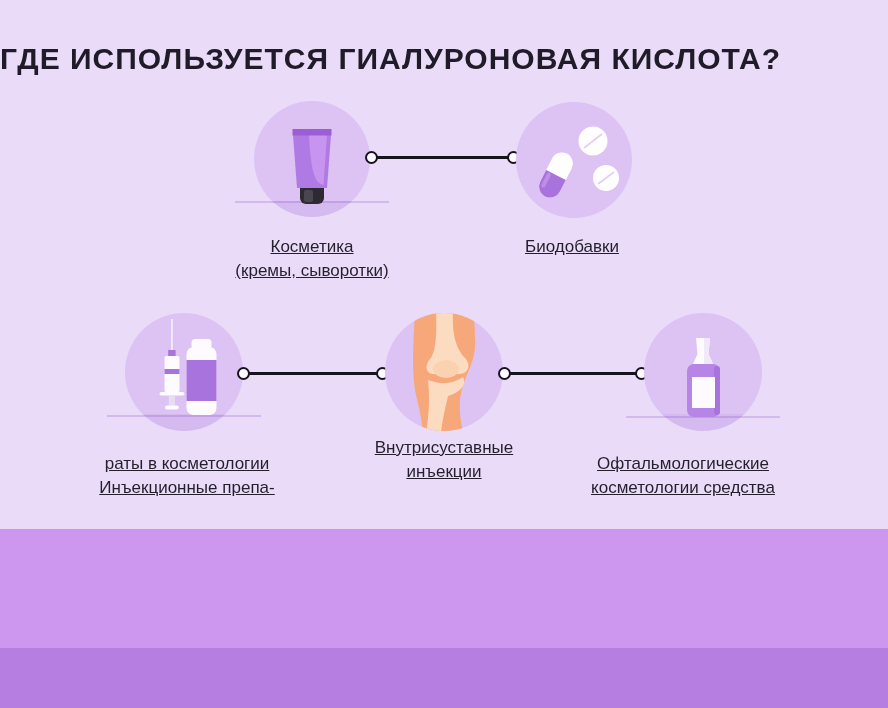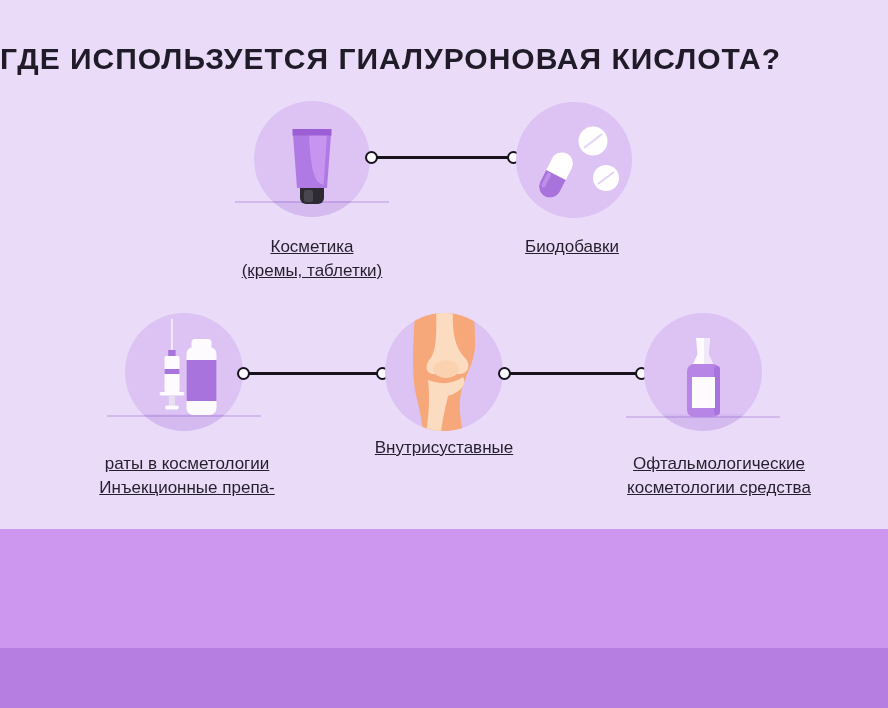--- a/index.html
+++ b/index.html
@@ -40,21 +40,21 @@
                    border:2.5px solid #17131D;border-radius:50%;background:#FDFAFF;}
   .connector .line{flex:1;height:2.5px;background:#17131D;margin:0 -1px;}
 
   
   .label{position:absolute;text-align:center;font-size:17px;line-height:24px;color:#241F2D;text-decoration:underline;}
   .label span{display:block;}
   .l-r1-1{left:182px;top:235px;width:260px;}
   .l-r1-2{left:442px;top:235px;width:260px;}
   .l-r2-1{left:44px;top:452px;width:286px;}
   .l-r2-2{left:301px;top:436px;width:286px;}
-  .l-r2-3{left:576px;top:452px;width:286px;}
+  .l-r2-3{left:540px;top:452px;width:286px;}
 
   
   .band{position:absolute;left:0;top:529px;width:888px;height:119px;background:#CD97EF;}
 
   
   .footer{position:absolute;left:0;top:648px;width:888px;height:60px;background:#B77EE2;}
 </style>
 </head>
 <body>
 
@@ -91,21 +91,21 @@
       </g>
       <circle cx="77" cy="39" r="14.5" fill="#FFFFFF"></circle>
       <line x1="68" y1="46" x2="86" y2="32" stroke="#E3D2F6" stroke-width="2"></line>
       <circle cx="90" cy="76" r="13" fill="#FFFFFF"></circle>
       <line x1="82" y1="82" x2="98" y2="70" stroke="#E3D2F6" stroke-width="2"></line>
     </svg>
   </div>
 
   <div class="label l-r1-1">
     <span>Косметика</span>
-    <span>(кремы, таблетки)</span>
+    <span>(кремы, сыворотки)</span>
   </div>
   <div class="label l-r1-2">
     <span>Биодобавки</span>
   </div>
 
   <div class="circle c-r2-1">
       <div class="shade"></div>
     </div>
   <div class="ground g-r2-1"></div>
   <div class="icon-box i-r2-1">
@@ -157,20 +157,21 @@
       <rect x="48" y="64" width="23" height="31" fill="#FDFBFE"></rect>
     </svg>
   </div>
 
   <div class="label l-r2-1">
     <span>раты в косметологии</span>
     <span>Инъекционные препа-</span>
   </div>
   <div class="label l-r2-2">
     <span>Внутрисуставные</span>
+    <span>инъекции</span>
   </div>
   <div class="label l-r2-3">
     <span>Офтальмологические</span>
     <span>косметологии средства</span>
   </div>
 
   <div class="band">
     
     
     

